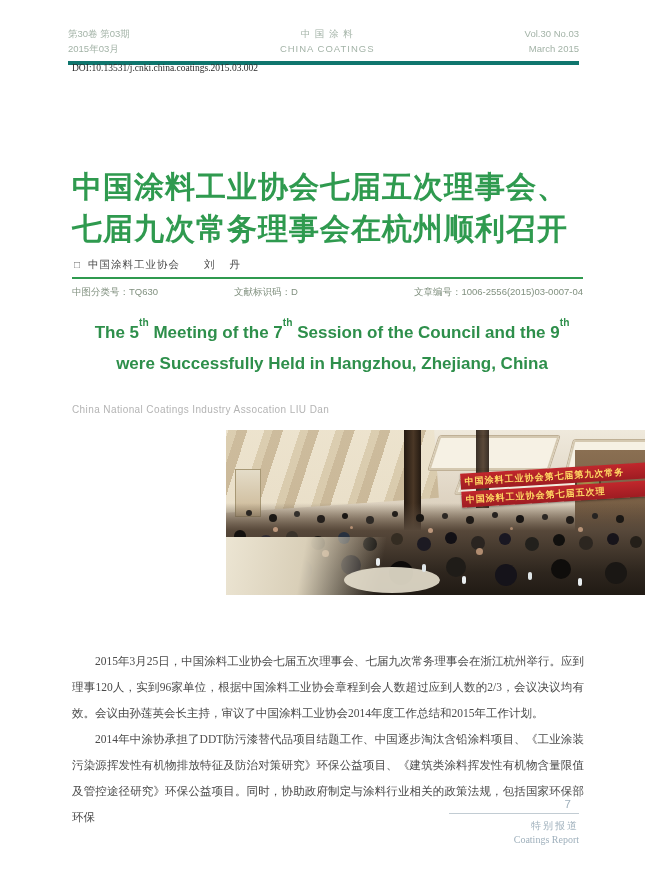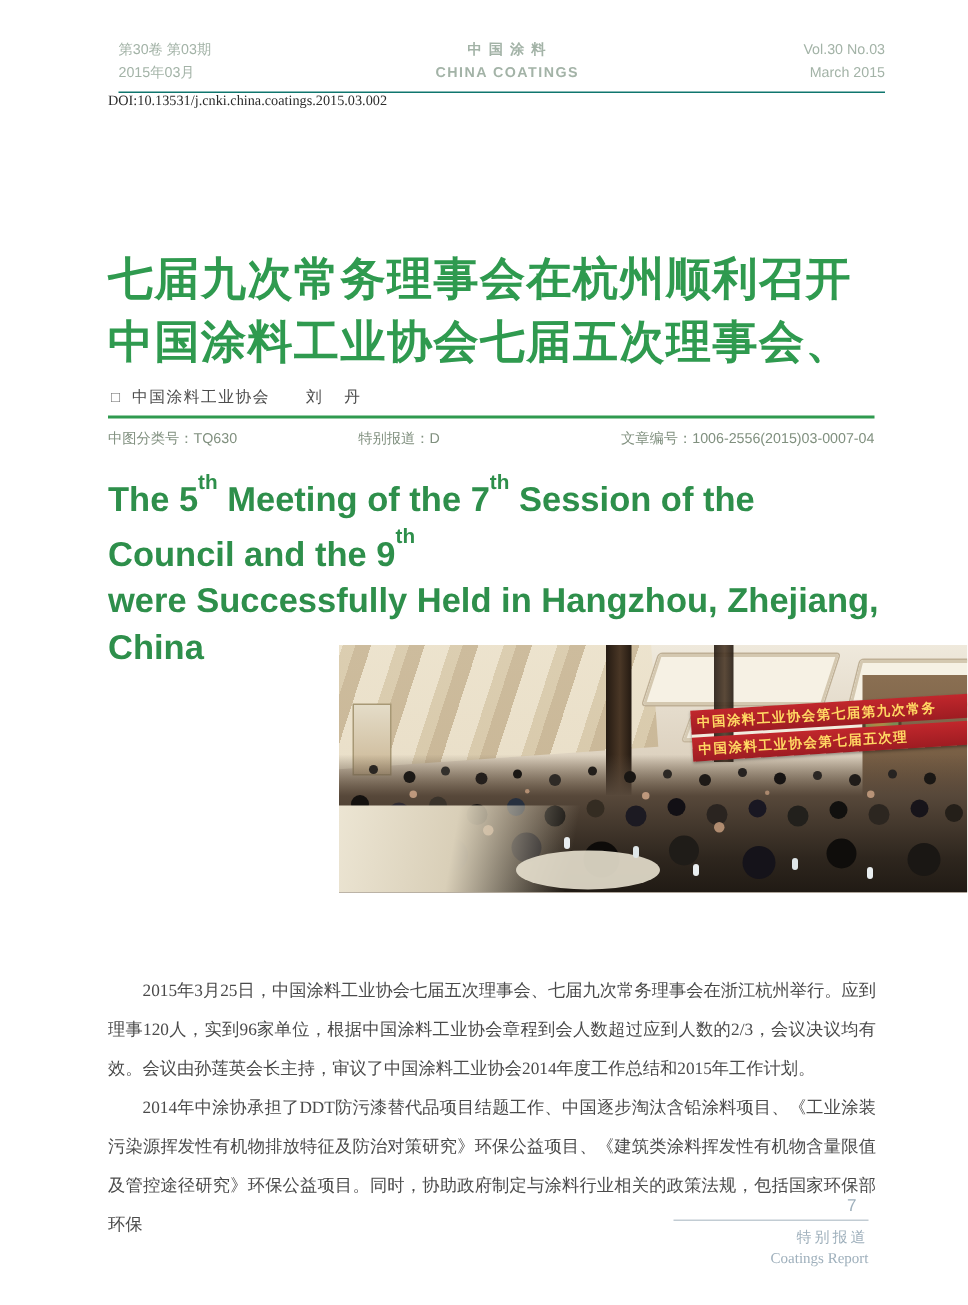--- a/index.html
+++ b/index.html
@@ -4,26 +4,26 @@
 <style>
   * { margin:0; padding:0; box-sizing:border-box; }
   html,body { background:#ffffff; }
   .page {
     position:relative; width:645px; height:870px; background:#fff;
     font-family:"Liberation Sans", sans-serif; overflow:hidden;
   }
 
   
   .jheader {
-    position:absolute; top:26px; left:79px; width:511px;
+    position:absolute; top:26px; left:68px; width:511px;
     display:flex; justify-content:space-between; align-items:flex-start;
     color:#a3b3a7; font-size:9.5px; line-height:15px;
-    border-bottom:1px solid #0f766e; padding-bottom:5px;
-  }
-  .jheader .col-c { text-align:center; letter-spacing:1px;font-weight:bold; }
+    border-bottom:4px solid #0f766e; padding-bottom:5px;
+  }
+  .jheader .col-c { text-align:center; letter-spacing:1px; }
   .jheader .col-r { text-align:right; }
   .doi-line {
     position:absolute; top:63px; left:72px;
     color:#2b2b2b; font-size:9.5px; font-family:"Liberation Serif", serif;
   }
 
   
   .cn-title {
     position:absolute; top:166px; left:72px; width:520px;
     color:#2f9a4f; font-weight:bold; font-size:30px; line-height:42px;
@@ -47,22 +47,23 @@
   .meta-row {
     position:absolute; top:286px; left:72px; width:511px;
     display:flex; justify-content:space-between;
     font-size:9.5px; color:#80907f;gap:11px;
   }
   .meta-row .m2 { margin-left:-40px; }
 
   
   .en-title {
     position:absolute; top:312px; left:72px; width:520px;
-    color:#2e8f4b; font-weight:bold; font-size:23px; line-height:31px;
+    color:#2e8f4b; font-weight:bold; font-size:17px; line-height:31px;
     font-family:"Liberation Sans", sans-serif;
+    text-align:center;
   }
   .en-title sup { font-size:60%; position:relative; top:-0.45em; }
 
   .en-affil {
     position:absolute; top:404px; left:72px;
     font-size:10px; color:#b4b4b4; letter-spacing:.4px;
   }
 
   
   .photo {
@@ -193,41 +194,42 @@
       <div>CHINA COATINGS</div>
     </div>
     <div class="col-r">
       <div>Vol.30 No.03</div>
       <div>March 2015</div>
     </div>
   </div>
   <div class="doi-line">DOI:10.13531/j.cnki.china.coatings.2015.03.002</div>
 
   <div class="cn-title">
+    <div>中国涂料工业协会七届五次理事会、</div>
     <div>七届九次常务理事会在杭州顺利召开</div>
-    <div>中国涂料工业协会七届五次理事会、</div>
   </div>
 
   <div class="byline">
     <span class="sq">□</span><span>中国涂料工业协会</span><span class="author">刘 丹</span>
   </div>
 
   <div class="green-rule"></div>
 
   <div class="meta-row">
     <span class="m1">中图分类号：TQ630</span>
-    <span class="m2">特别报道：D</span>
+    <span class="m2">文献标识码：D</span>
     <span class="m3">文章编号：1006-2556(2015)03-0007-04</span>
   </div>
 
   <div class="en-title">
     <div><span>The 5</span><sup>th</sup><span> Meeting of the 7</span><sup>th</sup><span> Session of the Council and the 9</span><sup>th</sup></div>
     <div>were Successfully Held in Hangzhou, Zhejiang, China</div>
   </div>
 
+  <div class="en-affil">China National Coatings Industry Assocation   LIU Dan</div>
 
   <div class="photo">
     <div class="ceiling-beams"></div>
     <div class="ceiling-panel panel-a"></div>
     <div class="ceiling-panel panel-b"></div>
     <div class="ceiling-panel panel-c"></div>
     <div class="wall-right"></div>
     <div class="wall-art"></div>
     <div class="side-banner"></div>
     <div class="pillar pillar-1"></div>

